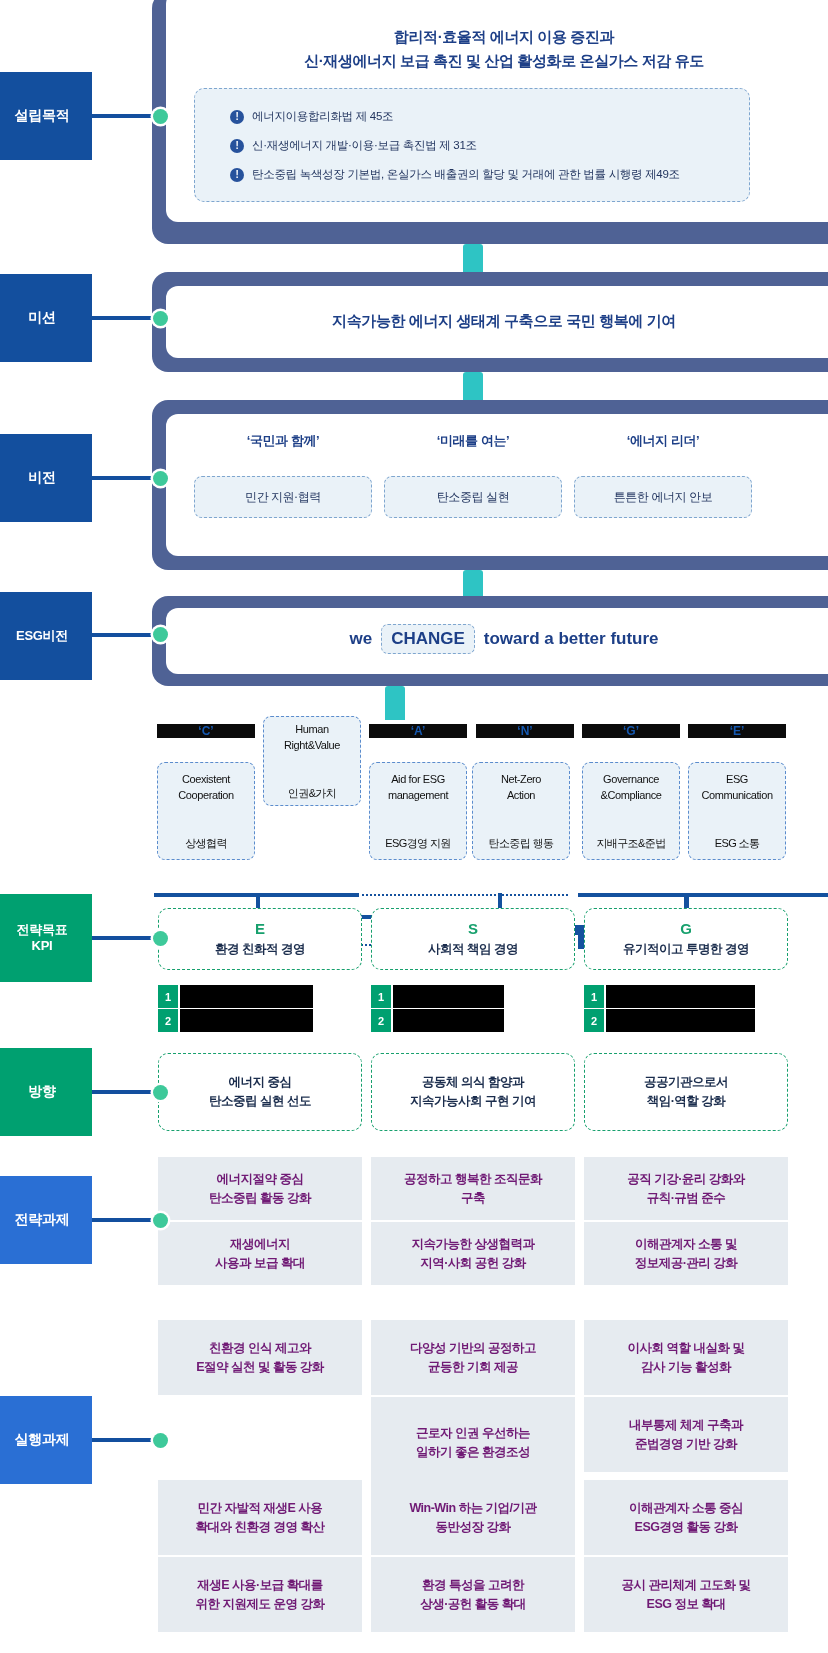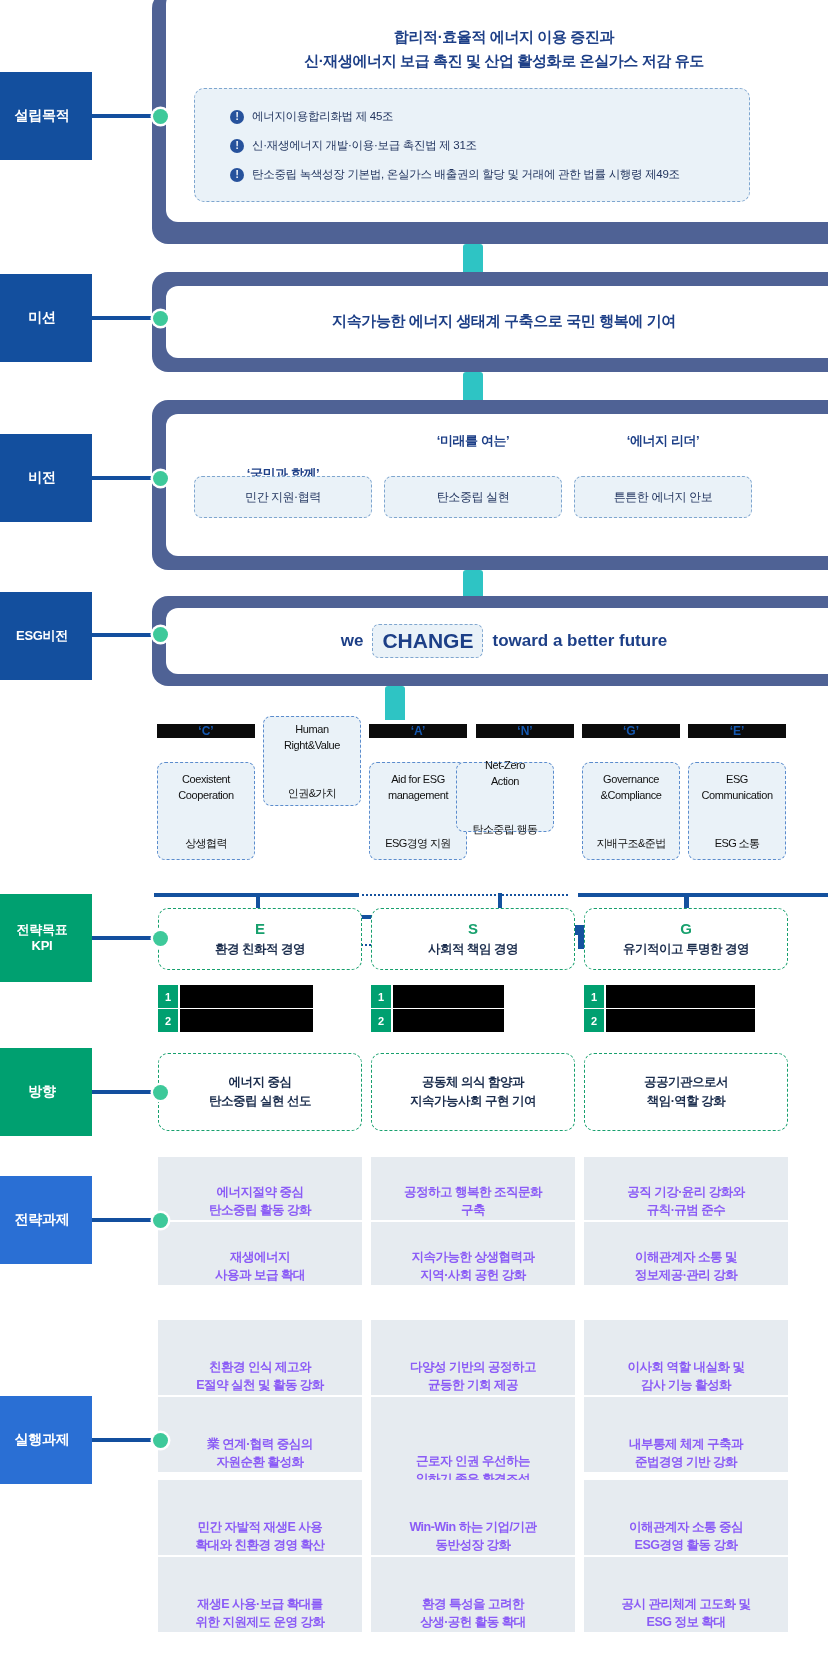--- a/index.html
+++ b/index.html
@@ -137,21 +137,21 @@
     font-size: 17px;
     font-weight: bold;
     color: #1d3f87;
     width: 100%;
   }
   .change-chip {
     background: #eaf2f8;
     border: 1.5px dashed #7fa6cf;
     border-radius: 7px;
     padding: 5px 9px 6px;
-    font-size: 21px;
+    font-size: 17px;
     font-weight: bold;
     color: #1d3f87;
     line-height: 1;
   }
 
   
   .acr-letter {
     position: absolute;
     text-align: center;
     font-size: 12px;
@@ -247,26 +247,26 @@
     color: #1b2d4d;
     letter-spacing: -0.5px;
     line-height: 1.5;
   }
 
   
   .task-cell {
     position: absolute;
     background: #e6ebf0;
     display: flex;
-    align-items: flex-end;
+    align-items: center;
     justify-content: center;
     text-align: center;
     font-size: 12.5px;
     font-weight: bold;
-    color: #8b5cf6;
+    color: #701a75;
     letter-spacing: -0.5px;
     line-height: 1.5;
     padding: 0 4px;
   }
 </style>
 </head>
 <body>
 
 <div id="root">
 
@@ -307,21 +307,21 @@
     <span>미션</span>
   </div>
   <div class="rail-stem" style="left:92px; top:316px; width:72px;"></div>
   <div class="rail-dot" style="left:153px; top:311px;"></div>
 
   <div class="teal-chip" style="left:463px; top:372px; width:20px; height:32px;"></div>
 
   <div class="frame" style="left:152px; top:400px; width:690px; height:170px;"></div>
   <div class="frame-inner" style="left:166px; top:414px; width:676px; height:142px;"></div>
 
-  <div class="vis-title" style="left:194px; top:432px; width:178px;margin-top:33px;">‘국민과 함께’</div>
+  <div class="vis-title" style="left:194px; top:432px; width:178px;">‘국민과 함께’</div>
   <div class="vis-title" style="left:384px; top:432px; width:178px;">‘미래를 여는’</div>
   <div class="vis-title" style="left:574px; top:432px; width:178px;">‘에너지 리더’</div>
 
   <div class="vis-box" style="left:194px; top:476px; width:178px; height:42px;font-family:Liberation Serif, serif;">민간 지원·협력</div>
   <div class="vis-box" style="left:384px; top:476px; width:178px; height:42px;">탄소중립 실현</div>
   <div class="vis-box" style="left:574px; top:476px; width:178px; height:42px;">튼튼한 에너지 안보</div>
 
   <div class="rail-label rail-blue" style="left:-8px; top:434px; width:100px; height:88px; font-size:14px;">
     <span>비전</span>
   </div>
@@ -362,21 +362,21 @@
   <div class="acr-box" style="left:263px; top:716px; width:98px; height:90px;">
     <span>Human</span>
     <span>Right&amp;Value</span>
     <span class="kr">인권&amp;가치</span>
   </div>
   <div class="acr-box" style="left:369px; top:762px; width:98px; height:98px;">
     <span>Aid for ESG</span>
     <span>management</span>
     <span class="kr">ESG경영 지원</span>
   </div>
-  <div class="acr-box" style="left:456px; top:762px; width:98px; height:70px;">
+  <div class="acr-box" style="left:472px; top:762px; width:98px; height:98px;">
     <span>Net-Zero</span>
     <span>Action</span>
     <span class="kr">탄소중립 행동</span>
   </div>
   <div class="acr-box" style="left:582px; top:762px; width:98px; height:98px;">
     <span>Governance</span>
     <span>&amp;Compliance</span>
     <span class="kr">지배구조&amp;준법</span>
   </div>
   <div class="acr-box" style="left:688px; top:762px; width:98px; height:98px;">
@@ -508,26 +508,20 @@
   </div>
   <div class="rail-stem" style="left:92px; top:1218px; width:72px;"></div>
   <div class="rail-dot" style="left:153px; top:1213px;"></div>
 
   <div class="task-cell" style="left:158px; top:1320px; width:204px; height:75px;">
     <div>
       <span>친환경 인식 제고와</span><br>
       <span>E절약 실천 및 활동 강화</span>
     </div>
   </div>
-  <div class="task-cell" style="left:158px; top:1397px; width:204px; height:75px;">
-    <div>
-      <span>業 연계·협력 중심의</span><br>
-      <span>자원순환 활성화</span>
-    </div>
-  </div>
   <div class="task-cell" style="left:158px; top:1480px; width:204px; height:75px;">
     <div>
       <span>민간 자발적 재생E 사용</span><br>
       <span>확대와 친환경 경영 확산</span>
     </div>
   </div>
   <div class="task-cell" style="left:158px; top:1557px; width:204px; height:75px;">
     <div>
       <span>재생E 사용·보급 확대를</span><br>
       <span>위한 지원제도 운영 강화</span>

